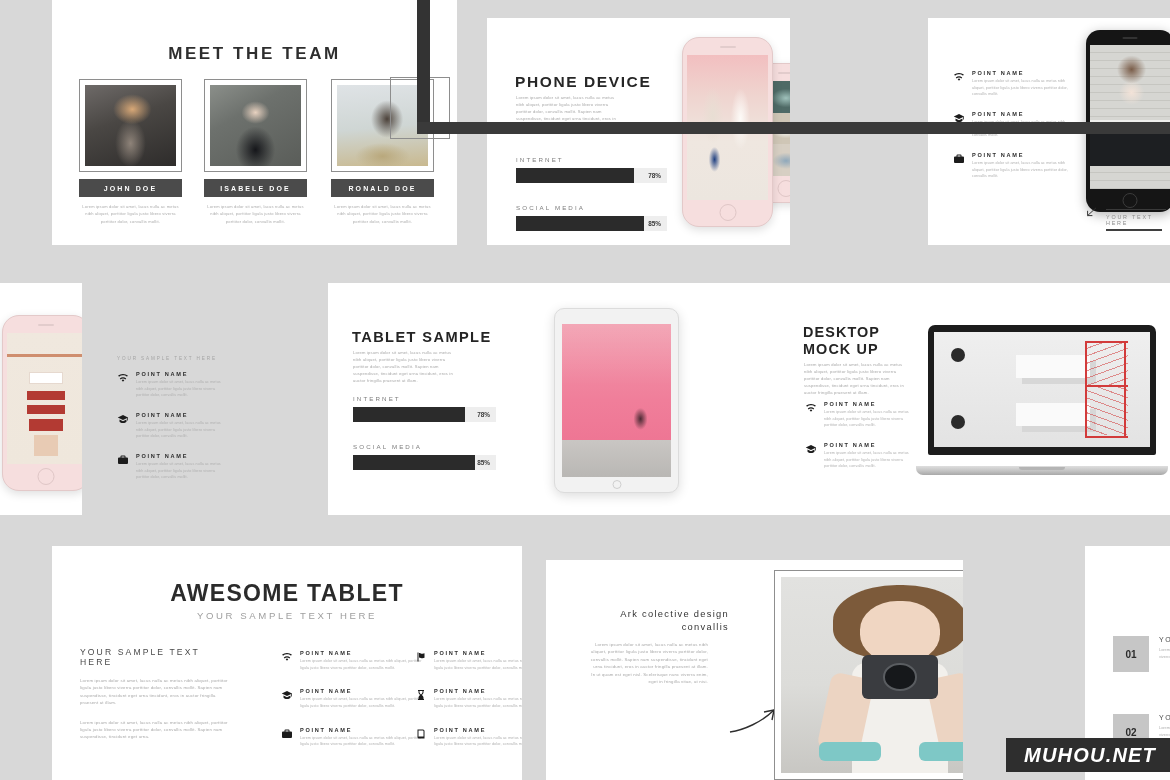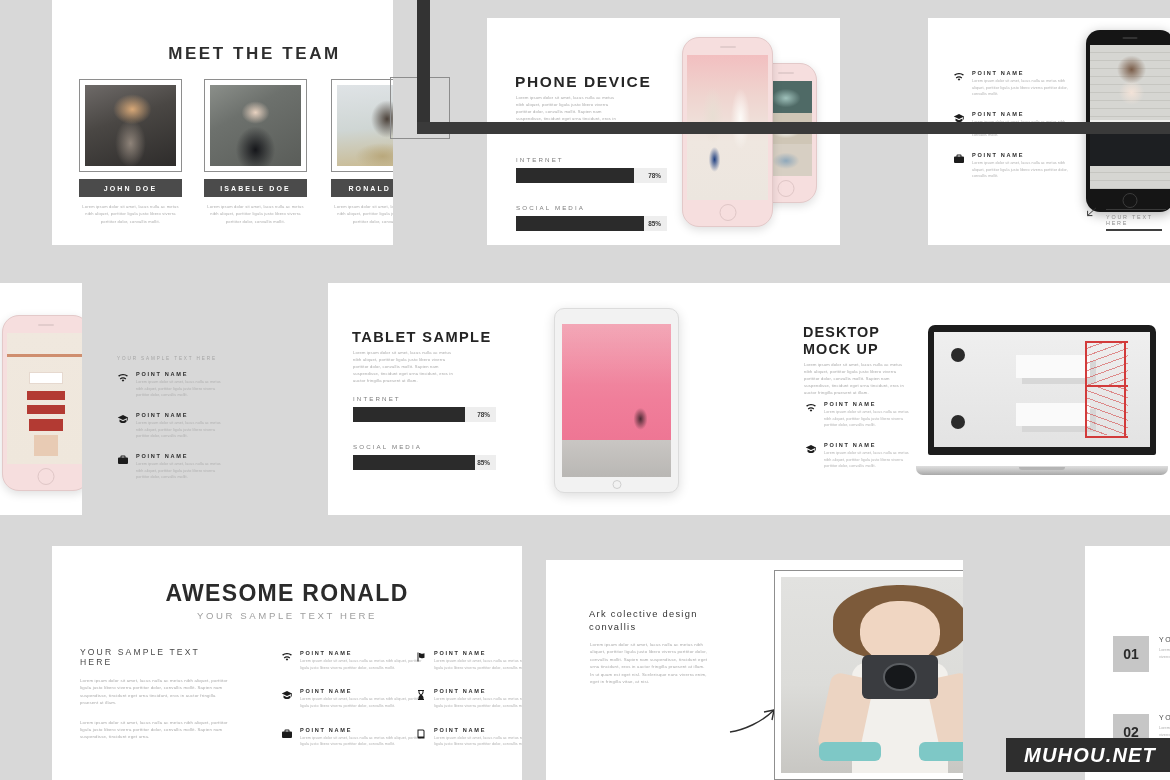--- a/index.html
+++ b/index.html
@@ -12,21 +12,21 @@
   #stage { position: relative; width: 1170px; height: 780px; background: #d8d8d8; }
 
   .slide { position: absolute; background: #ffffff; overflow: hidden; }
   .lorem {
     color: #a7a7a7; line-height: 1.72; letter-spacing: .2px;
     font-size: 4.1px;
   }
   .lorem.l2 { font-size: 4.3px; }
 
   
-  #s-team { left: 52px; top: 0px; width: 341px; height: 245px; }
+  #s-team { left: 52px; top: 0px; width: 405px; height: 245px; }
   #s-team .title {
     position: absolute; left: 0; top: 44px; width: 405px; text-align: center;
     font-size: 17px; font-weight: 700; letter-spacing: 2.6px; color: #2e2e2e;
   }
   .member { position: absolute; top: 79px; width: 103px; }
   .member .frame {
     width: 103px; height: 93px; border: 1px solid #8e8e8e;
     padding: 5px; background: #fff;
   }
   .member .photo { width: 100%; height: 100%; background-size: cover; background-position: center; }
@@ -48,21 +48,21 @@
   .photo-b { background: linear-gradient(150deg,#8b8f8a 0%,#6d716d 35%,#5a5d59 100%); }
   .photo-b::after{content:"";display:block;width:100%;height:100%;
     background: radial-gradient(ellipse 22% 20% at 50% 34%, #e8d2c0 0%, rgba(232,210,192,0) 70%),
                 radial-gradient(ellipse 30% 40% at 50% 80%, #15161a 0%, rgba(21,22,26,0) 72%);}
   .photo-c { background: linear-gradient(175deg,#dfe3e6 0%,#cfd6d4 52%,#c9b98f 100%); }
   .photo-c::after{content:"";display:block;width:100%;height:100%;
     background: radial-gradient(ellipse 26% 34% at 55% 42%, #4c423a 0%, rgba(76,66,58,0) 68%),
                 radial-gradient(ellipse 40% 22% at 50% 88%, #b9a87c 0%, rgba(185,168,124,0) 75%);}
 
   
-  #s-phone { left: 487px; top: 18px; width: 353px; height: 227px; }
+  #s-phone { left: 487px; top: 18px; width: 303px; height: 227px; }
   #s-phone .title { position:absolute; left: 28px; top: 55px; font-size: 15.5px; font-weight:700; letter-spacing:1.6px; color:#262626;}
   #s-phone .body { position:absolute; left: 29px; top: 76px; width: 104px; }
   .bars { position: absolute; left: 29px; top: 138px; width: 151px; }
   .bar-label { font-size: 6.2px; letter-spacing: 2.1px; color: #7d7d7d; margin-bottom: 5px; }
   .bar-track { position: relative; height: 15px; background: #eeeeee; }
   .bar-fill { position: absolute; left: 0; top: 0; bottom: 0; background: #2b2b2b; }
   .bar-pct {
     position: absolute; right: 6px; top: 0; bottom: 0; display: flex; align-items: center;
     font-size: 6.4px; color: #3a3a3a; font-weight: 700;
   }
@@ -169,37 +169,37 @@
   #s-awesome { left: 52px; top: 546px; width: 470px; height: 234px; }
   #s-awesome .title { position:absolute; left:0; top:34px; width:470px; text-align:center; font-size:23px; font-weight:700; letter-spacing:1.3px; color:#2b2b2b;}
   #s-awesome .sub { position:absolute; left:0; top:64px; width:470px; text-align:center; font-size:9.6px; letter-spacing:2.6px; color:#9f9f9f;}
   #s-awesome .colhead { font-size:8.6px; letter-spacing:2.1px; color:#4a4a4a; margin-bottom:10px;}
   #s-awesome .c1 { position:absolute; left:28px; top:101px; width:155px;}
   #s-awesome .c2 { position:absolute; left:228px; top:104px; width:150px;}
   #s-awesome .c3 { position:absolute; left:362px; top:104px; width:150px;}
   #s-awesome .pt { margin-bottom: 17px; }
 
   
-  #s-ark { left: 546px; top: 560px; width: 417px; height: 220px; }
+  #s-ark { left: 546px; top: 560px; width: 417px; height: 220px; text-align: right; }
   #s-ark .kicker { position:absolute; left:43px; top:48px; width:140px; font-size:9.3px; letter-spacing:1.3px; color:#333; line-height:1.45;}
   #s-ark .body { position:absolute; left:44px; top:81px; width:118px;}
   #s-ark .ph { position:absolute; left:43px; top:128px; width:125px;}
   #s-ark .ph .rule { height:1px; background:#4a4a4a;}
   #s-ark .ph .lbl { font-size:12.6px; letter-spacing:.6px; color:#4d4d4d; line-height:1.45; padding: 9px 0 8px;}
   .ark-arrow { position:absolute; left:182px; top:146px; width:52px; height:30px; color:#2e2e2e;}
   .ark-photo-frame { position:absolute; left:228px; top:10px; width:252px; height:210px; border:1px solid #8f8f8f; padding: 6px; }
   .ark-photo { width:100%; height:100%; overflow:hidden; background:#dcdcdc; position:relative;}
   .ark-photo .inner { position:absolute; inset:0;
     background: linear-gradient(180deg,#e2e2e0 0%,#dcdcd9 55%,#c8c7c3 100%);}
 
   
   #s-nums { left: 1085px; top: 546px; width: 85px; height: 234px; }
   .numrow { position:absolute; left: 28px; width: 200px; display:flex; gap: 10px; }
   .numrow .box { width: 36px; height: 36px; background:#c6c6c6; color:#2b2b2b;
-    font-size: 14px; font-weight:700; display:flex; align-items:center; justify-content:center; flex: 0 0 36px;}
+    font-size: 10px; font-weight:700; display:flex; align-items:center; justify-content:center; flex: 0 0 36px;}
   .numrow .txt .nt { font-size:7px; letter-spacing:1.6px; color:#4a4a4a; margin-bottom:3px;}
   .numrow .txt .nd { font-size:3.9px; line-height:1.8; color:#b0b0b0;}
 
   
   #frame-v { position:absolute; left: 417px; top: -2px; width: 13px; height: 135px; background:#333333; z-index: 60;}
   #frame-h { position:absolute; left: 417px; top: 122px; width: 753px; height: 12px; background:#3a3a3a; z-index: 60;}
   #frame-thin { position:absolute; left: 390px; top: 77px; width: 60px; height: 62px; border:1px solid #8d8d8d; z-index: 55;}
 
   
   #watermark {
@@ -452,21 +452,21 @@
             <div style="position:absolute;left:70%;top:48%;width:20%;height:42%;background:repeating-linear-gradient(20deg,rgba(210,59,59,.55) 0 1px,rgba(0,0,0,0) 1px 7px);"></div>
           </div>
         </div>
       </div>
       <div class="base"></div>
       <div class="notch"></div>
     </div>
   </div>
 
   <div class="slide" id="s-awesome">
-    <div class="title">AWESOME RONALD</div>
+    <div class="title">AWESOME TABLET</div>
     <div class="sub">YOUR SAMPLE TEXT HERE</div>
 
     <div class="c1">
       <div class="colhead">YOUR SAMPLE TEXT HERE</div>
       <div class="lorem l2">Lorem ipsum dolor sit amet, lacus nulla ac metus nibh aliquet, porttitor ligula justo libero viverra porttitor dolor, convallis mollit. Sapien nam suspendisse, tincidunt eget urna tincidunt, eros in auctor fringilla praesent at illam.</div>
       <div class="lorem l2" style="margin-top:12px;">Lorem ipsum dolor sit amet, lacus nulla ac metus nibh aliquet, porttitor ligula justo libero viverra porttitor dolor, convallis mollit. Sapien nam suspendisse, tincidunt eget urna.</div>
     </div>
 
     <div class="c2">
       <div class="pt">

